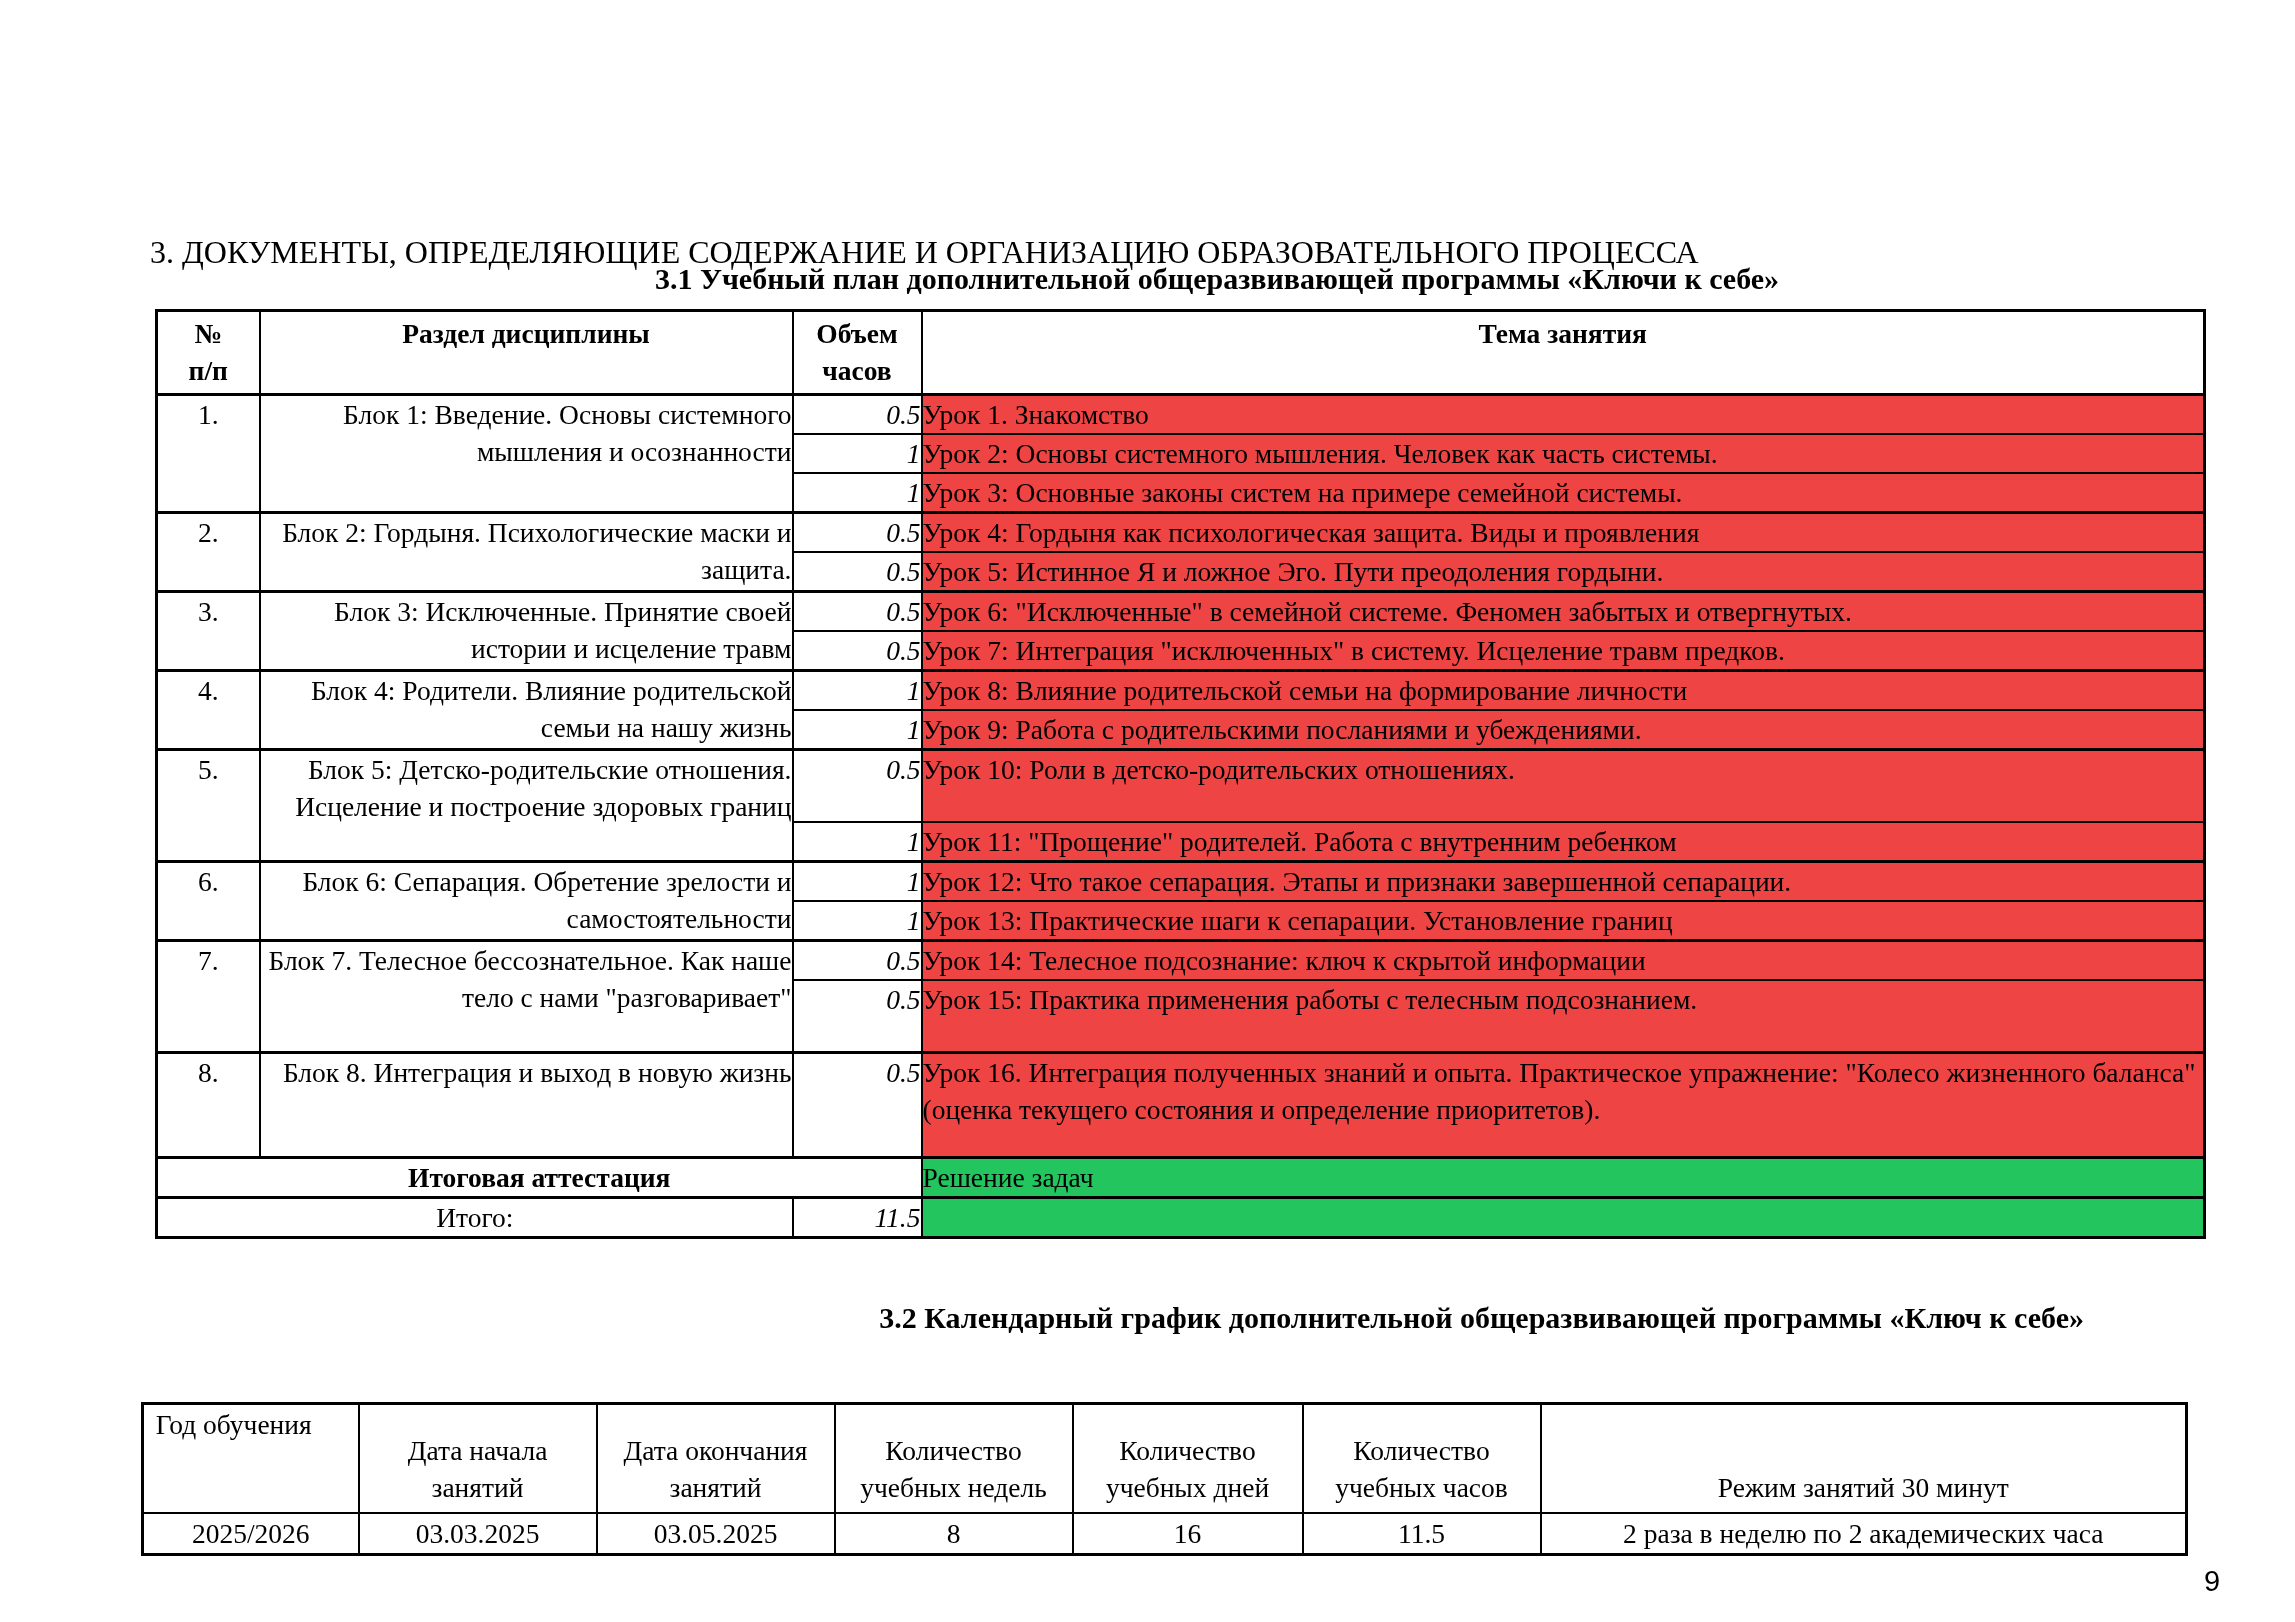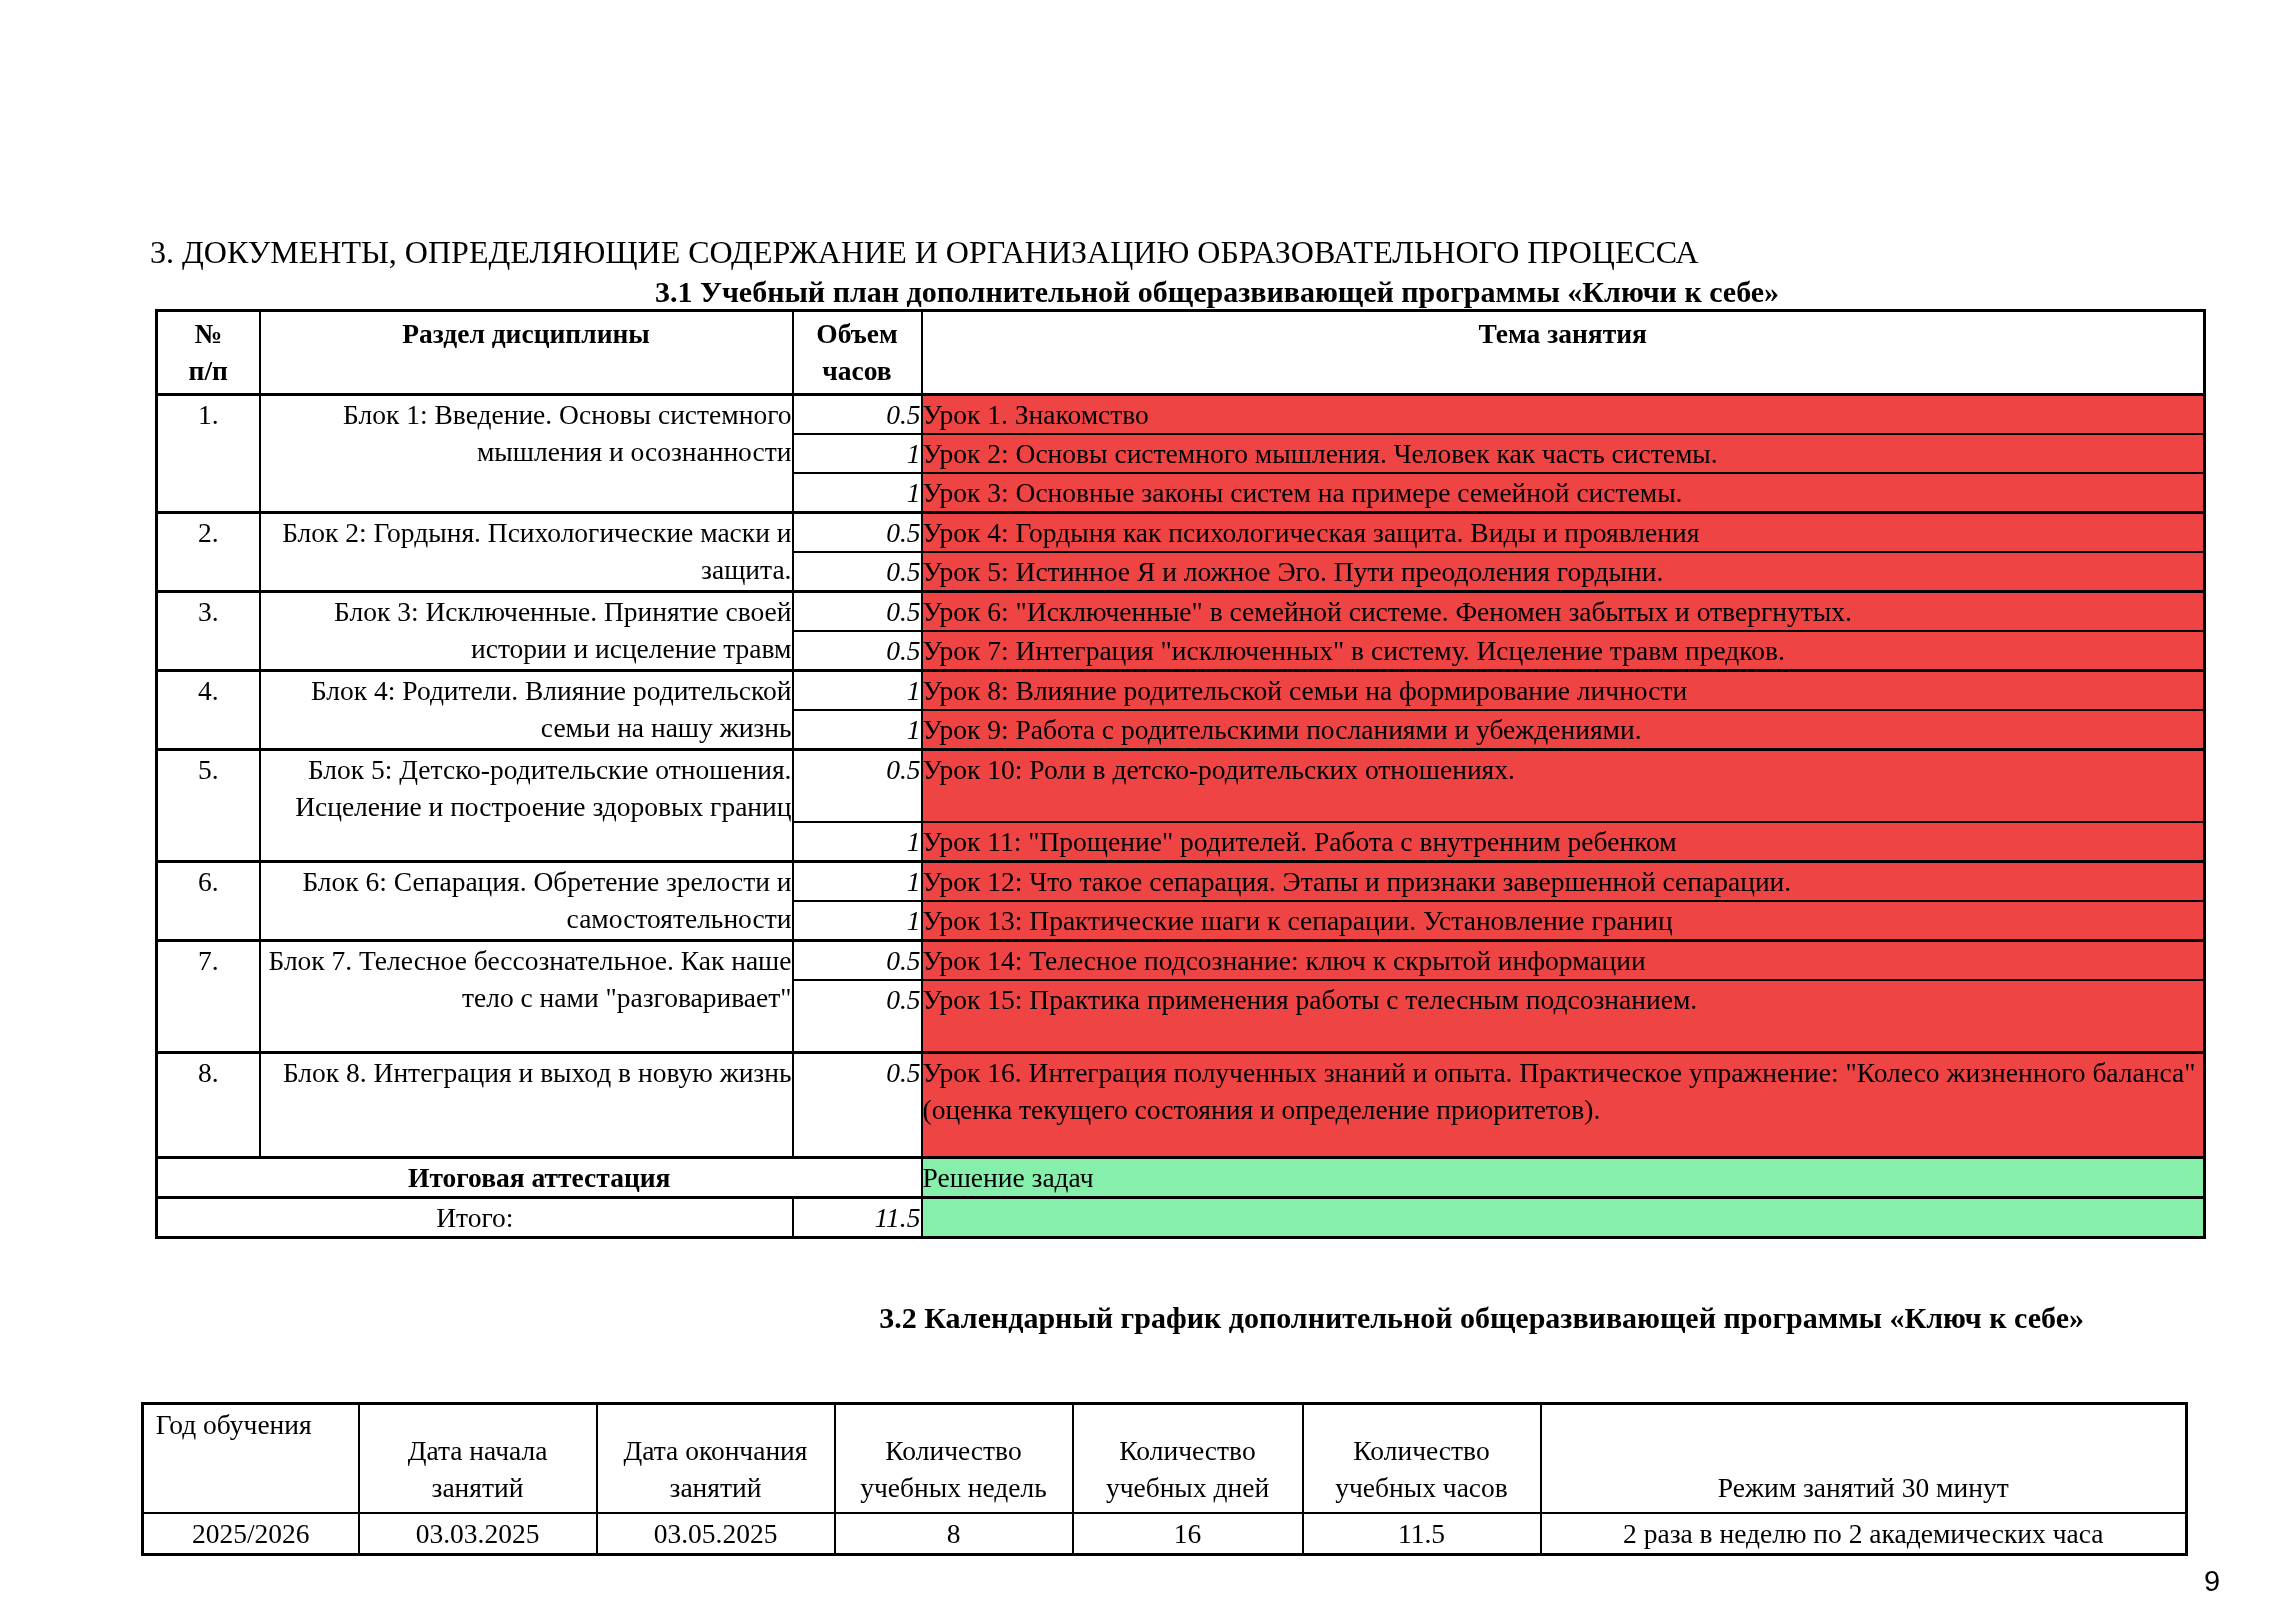--- a/index.html
+++ b/index.html
@@ -12,21 +12,21 @@
   }
   .abs { position: absolute; }
 
   
   .h-main {
     left: 150px; top: 234px; width: 2146px;
     font-size: 32px; font-weight: normal;
     text-align: left; line-height: 37px;
   }
   .h-31 {
-    left: 144px; top: 275px; width: 2146px;
+    left: 144px; top: 262px; width: 2146px;
     font-size: 30px; font-weight: bold;
     text-align: center; line-height: 34px;
   }
   .h-32 {
     left: 252px; top: 1301px; width: 1832px;
     font-size: 30px; font-weight: bold;
     text-align: right; line-height: 34px;
   }
 
   
@@ -48,21 +48,21 @@
   #plan thead th { border-bottom-width: 3.3px; }
   #plan tr.bs td { border-top-width: 3.3px; }
   #plan th {
     font-weight: bold; text-align: center; vertical-align: top;
     padding-top: 2.6px;
   }
   td.num { text-align: center; }
   td.sec { padding: 1.3px 9.2px 0 10.5px; text-align: right; }
   td.hrs { text-align: right; font-style: italic; }
   td.les { padding: 0 9.2px 0 9.2px; background: #ef4444; text-align: left; }
-  td.les-plain { padding: 0 9.2px; background: #86efac; text-align: left; }
+  td.les-plain { padding: 0 9.2px; background: #22c55e; text-align: left; }
   td.final-label { text-align: center; font-weight: bold; }
   td.total-label { text-align: center; padding-left: 9.2px; }
   tr.r-std   { height: 37px; }
   tr.r-tall  { height: 72px; }
   tr.r-tall2 { height: 73px; }
   tr.r-les16 { height: 105px; }
   tr.r-head  { height: 84px; }
   .two-line span { display: block; }
 
   

